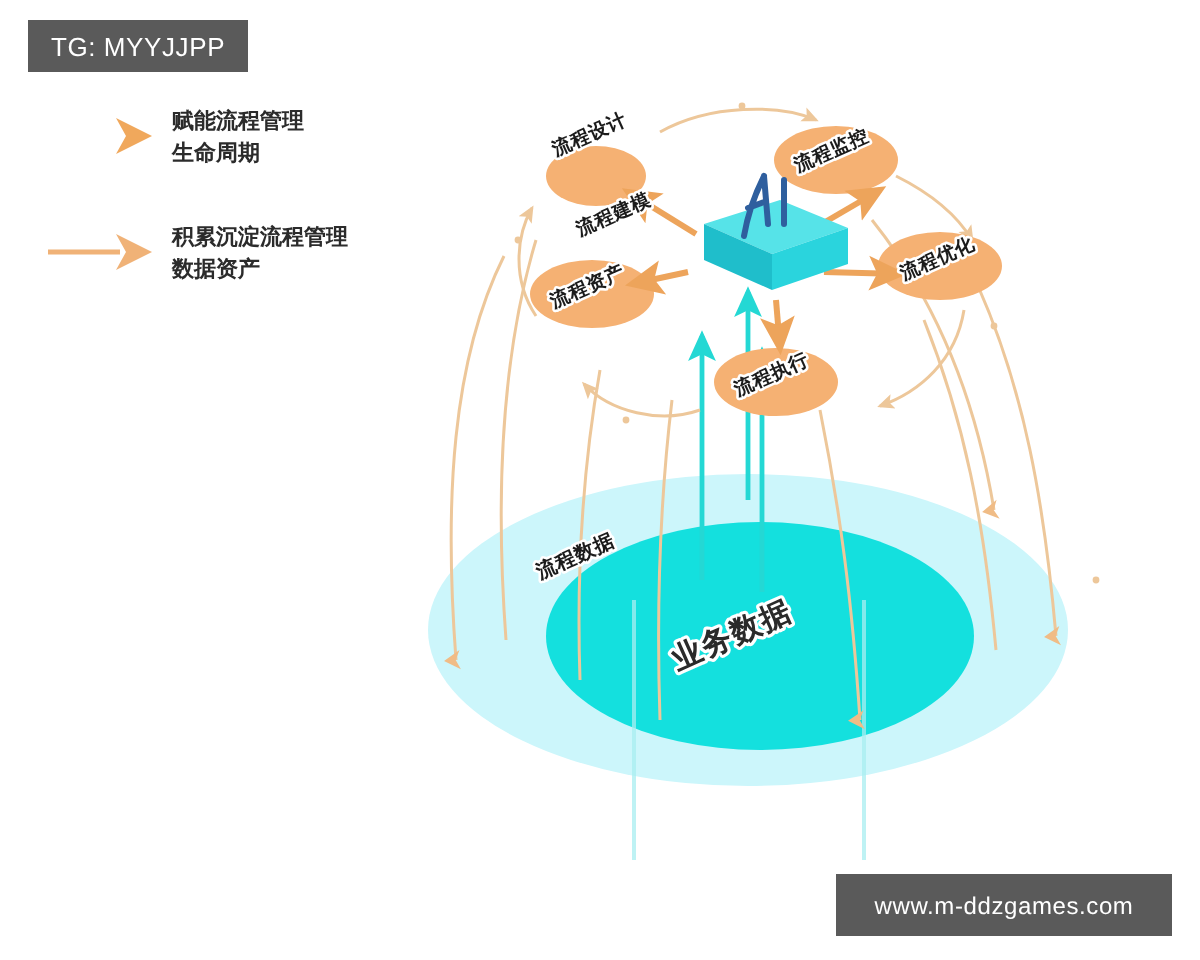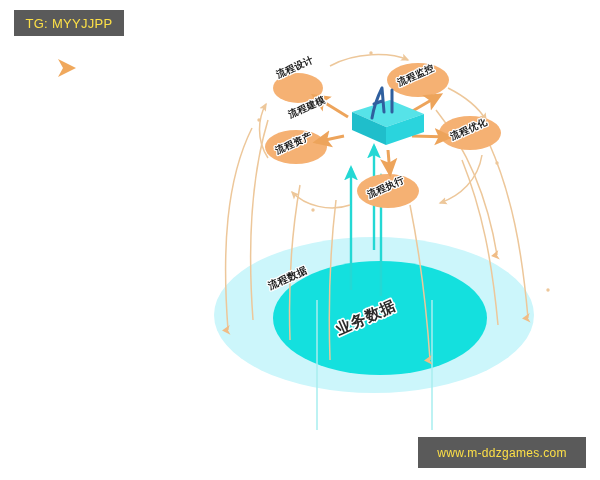--- a/index.html
+++ b/index.html
@@ -20,21 +20,21 @@
     left: 0; top: 0;
     width: 600px;
     height: 480px;
     background: #ffffff;
   }
 
   
   .wm-badge {
     position: absolute;
     background: #5a5a5a;
-    color: #fde047;
+    color: #ffffff;
     font-size: 13px;
     letter-spacing: 0.3px;
     display: flex;
     align-items: center;
     justify-content: center;
     white-space: nowrap;
   }
   #wm-top {
     left: 14px;
     top: 10px;
@@ -225,22 +225,32 @@
     <text class="big-label" text-anchor="middle" transform="translate(368,322) rotate(-24)">业务数据</text>
   </svg>
 
   <div id="legend">
 
     <div class="legend-row">
       <svg class="legend-arrow" viewBox="0 0 58 30">
         <line x1="2" y1="15" x2="38" y2="15" stroke="url(#gradCyanOrange)" stroke-width="3.4"></line>
         <polygon points="36,6 54,15 36,24 41,15" fill="#f0a85c"></polygon>
       </svg>
+      <div class="legend-text">赋能流程管理
+生命周期</div>
     </div>
 
+    <div class="legend-row">
+      <svg class="legend-arrow" viewBox="0 0 58 30">
+        <line x1="2" y1="15" x2="38" y2="15" stroke="#f0b277" stroke-width="2.6"></line>
+        <polygon points="36,6 54,15 36,24 41,15" fill="#f0b277"></polygon>
+      </svg>
+      <div class="legend-text">积累沉淀流程管理
+数据资产</div>
+    </div>
 
 
   </div>
 
   <div class="wm-badge" id="wm-top">TG: MYYJJPP</div>
   <div class="wm-badge" id="wm-bottom">www.m-ddzgames.com</div>
 
 </div>
 
 </body></html>

